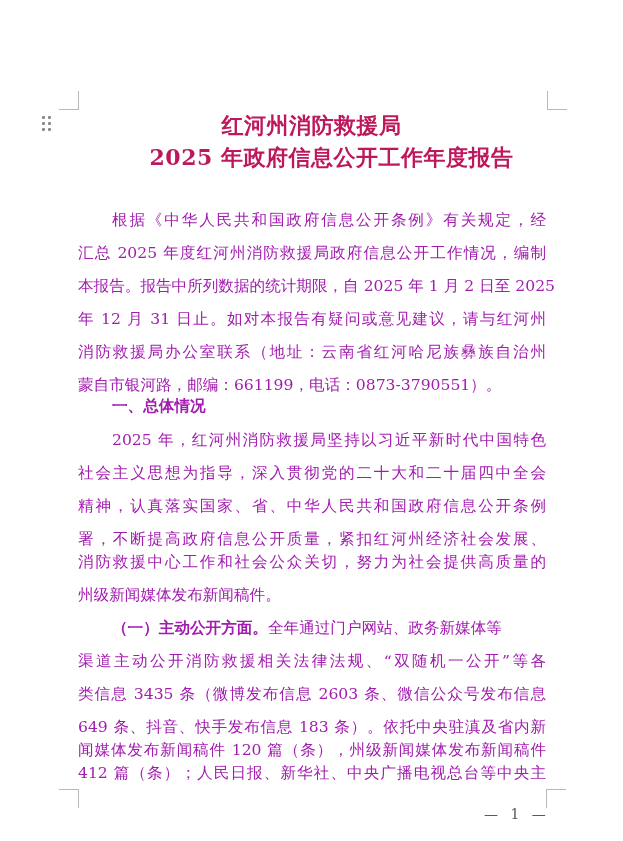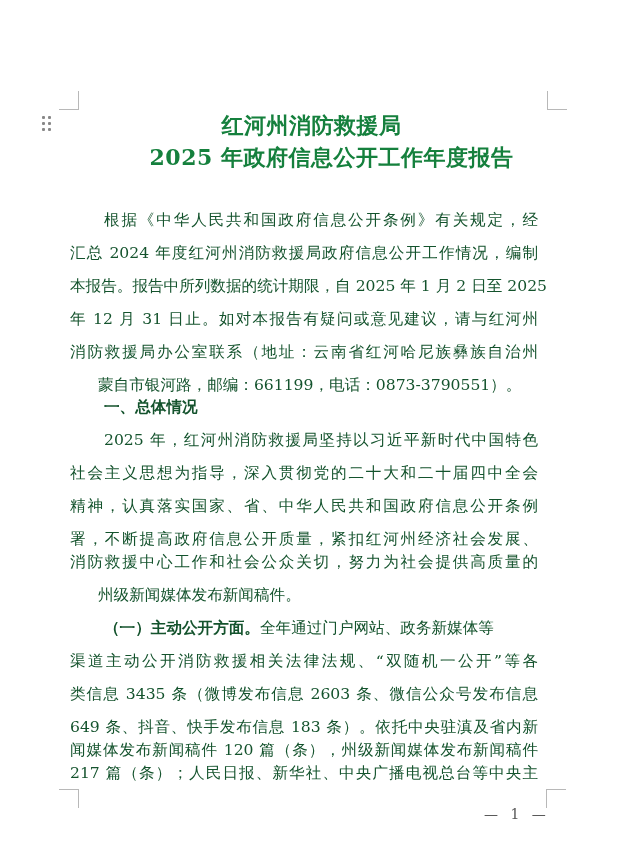--- a/index.html
+++ b/index.html
@@ -7,27 +7,27 @@
     width: 623px; height: 841px; background: #ffffff; position: relative; overflow: hidden;
     font-family: "DejaVu Serif", "Liberation Serif", serif; color: #1a1a1a;
   }
   .corner { position: absolute; width: 19px; height: 18px; border-color: #b8b8b8; border-style: solid; border-width: 0; }
   .c-tl { left: 59px; top: 91px; border-right-width: 1px; border-bottom-width: 1px; }
   .c-tr { left: 547px; top: 91px; border-left-width: 1px; border-bottom-width: 1px; }
   .c-bl { left: 59px; top: 789px; border-right-width: 1px; border-top-width: 1px; }
   .c-br { left: 546px; top: 789px; border-left-width: 1px; border-top-width: 1px; }
   .drag-handle { position: absolute; left: 42px; top: 116px; width: 10px; height: 18px; }
   .drag-handle i { position: absolute; width: 3px; height: 3px; background: #888; border-radius: 1px; }
-  .title { position: absolute; left: 0; width: 623px; text-align: center; font-weight: bold; font-size: 22px; letter-spacing: 0.5px; color: #15803d; }
+  .title { position: absolute; left: 0; width: 623px; text-align: center; font-weight: bold; font-size: 22px; letter-spacing: 0.5px; color: #be185d; }
   .t1 { top: 111px; }
   .t2 { top: 143px; margin-left: 20px; }
-  .line { position: absolute; left: 70px; width: 468px; font-size: 15.6px; height: 20px; line-height: 20px; white-space: nowrap; text-align: justify; text-align-last: justify; color: #14532d; }
-  .line.last { text-align-last: left; margin-left: 28px; }
+  .line { position: absolute; left: 78px; width: 468px; font-size: 15.6px; height: 20px; line-height: 20px; white-space: nowrap; text-align: justify; text-align-last: justify; color: #a21caf; }
+  .line.last { text-align-last: left; }
   .indent { padding-left: 34px; width: 434px; }
-  .heading { font-family: Liberation Sans, sans-serif; font-weight: bold; text-align-last: left; }
+  .heading { font-family: Liberation Mono, monospace; font-weight: bold; text-align-last: left; }
   .b { font-weight: bold; }
   .page-num { position: absolute; top: 806px; left: 484px; font-size: 14px; color: #555; letter-spacing: 4px; }
 </style>
 </head>
 <body>
 
 <div class="corner c-tl"></div>
 <div class="corner c-tr"></div>
 <div class="corner c-bl"></div>
 <div class="corner c-br"></div>
@@ -38,34 +38,34 @@
   <i style="left:0;top:6px"></i>
     <i style="left:6px;top:6px"></i>
   <i style="left:0;top:12px"></i>
     <i style="left:6px;top:12px"></i>
 </div>
 
 <div class="title t1">红河州消防救援局</div>
 <div class="title t2">2025 年政府信息公开工作年度报告</div>
 
 <div class="line indent" style="top:210px">根据《中华人民共和国政府信息公开条例》有关规定，经</div>
-<div class="line" style="top:243px">汇总 2024 年度红河州消防救援局政府信息公开工作情况，编制</div>
+<div class="line" style="top:243px">汇总 2025 年度红河州消防救援局政府信息公开工作情况，编制</div>
 <div class="line" style="top:276px">本报告。报告中所列数据的统计期限，自 2025 年 1 月 2 日至 2025</div>
 <div class="line" style="top:309px">年 12 月 31 日止。如对本报告有疑问或意见建议，请与红河州</div>
 <div class="line" style="top:342px">消防救援局办公室联系（地址：云南省红河哈尼族彝族自治州</div>
 <div class="line last" style="top:375px">蒙自市银河路，邮编：661199，电话：0873-3790551）。</div>
 <div class="line indent heading" style="top:397px">一、总体情况</div>
 <div class="line indent" style="top:430px">2025 年，红河州消防救援局坚持以习近平新时代中国特色</div>
 <div class="line" style="top:463px">社会主义思想为指导，深入贯彻党的二十大和二十届四中全会</div>
 <div class="line" style="top:496px">精神，认真落实国家、省、中华人民共和国政府信息公开条例</div>
 <div class="line" style="top:529px">署，不断提高政府信息公开质量，紧扣红河州经济社会发展、</div>
 <div class="line" style="top:552px">消防救援中心工作和社会公众关切，努力为社会提供高质量的</div>
 <div class="line last" style="top:585px">州级新闻媒体发布新闻稿件。</div>
 <div class="line indent" style="top:618px; text-align-last:left;">
   <span class="b">（一）主动公开方面。</span><span>全年通过门户网站、政务新媒体等</span>
 </div>
 <div class="line" style="top:651px">渠道主动公开消防救援相关法律法规、“双随机一公开”等各</div>
 <div class="line" style="top:684px">类信息 3435 条（微博发布信息 2603 条、微信公众号发布信息</div>
 <div class="line" style="top:717px">649 条、抖音、快手发布信息 183 条）。依托中央驻滇及省内新</div>
 <div class="line" style="top:740px">闻媒体发布新闻稿件 120 篇（条），州级新闻媒体发布新闻稿件</div>
-<div class="line" style="top:763px">217 篇（条）；人民日报、新华社、中央广播电视总台等中央主</div>
+<div class="line" style="top:763px">412 篇（条）；人民日报、新华社、中央广播电视总台等中央主</div>
 
 <div class="page-num">— 1 —</div>
 
 </body></html>

